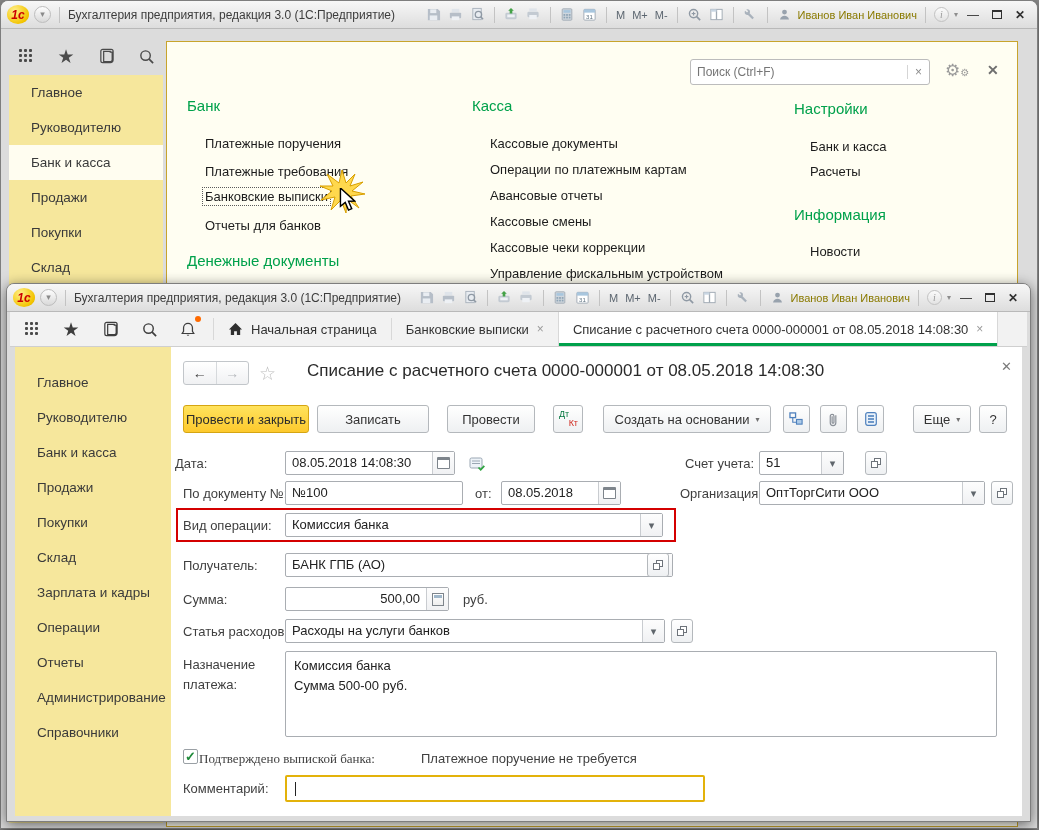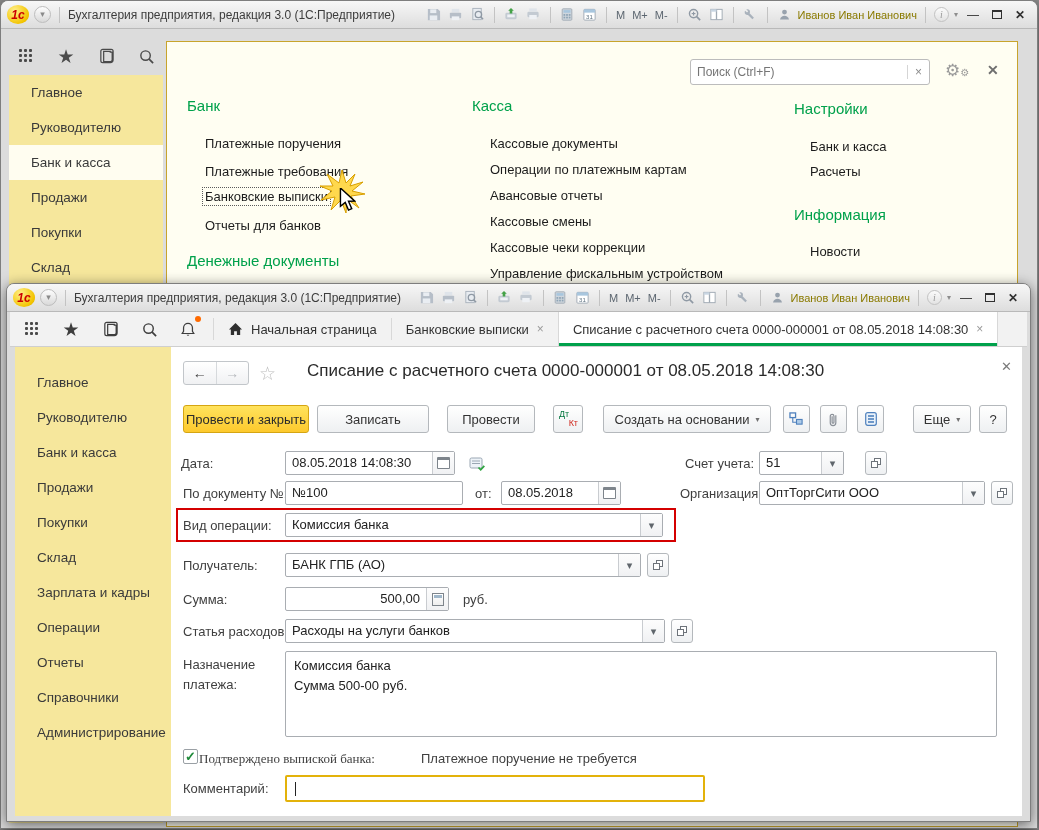--- a/index.html
+++ b/index.html
@@ -485,22 +485,22 @@
     <div class="sidebar sb-front" style="padding-top:18px;">
       <div class="sb-item">Главное</div>
       <div class="sb-item">Руководителю</div>
       <div class="sb-item">Банк и касса</div>
       <div class="sb-item">Продажи</div>
       <div class="sb-item">Покупки</div>
       <div class="sb-item">Склад</div>
       <div class="sb-item">Зарплата и кадры</div>
       <div class="sb-item">Операции</div>
       <div class="sb-item">Отчеты</div>
+      <div class="sb-item">Администрирование</div>
       <div class="sb-item">Справочники</div>
-      <div class="sb-item">Администрирование</div>
     </div>
 
     <div class="content">
 
       <div class="navgrp">
         <div class="nb">←</div>
         <div class="nb">→</div>
       </div>
       <div class="fav">☆</div>
       <div class="doctitle">Списание с расчетного счета 0000-000001 от 08.05.2018 14:08:30</div>
@@ -546,21 +546,21 @@
           </svg>
       </div>
       <div class="btn" style="left:742px;top:58px;width:58px;">
         <span>Еще</span>
           <span class="caret">▾</span>
       </div>
       <div class="btn" style="left:808px;top:58px;width:28px;">
           <span>?</span>
         </div>
 
-      <div class="lbl" style="left:10px;top:109px;text-align:right;">Дата:</div>
+      <div class="lbl" style="left:4px;top:109px;text-align:right;">Дата:</div>
       <div class="field" style="left:114px;top:104px;width:170px;">
         <div class="val">08.05.2018 14:08:30</div>
         <div class="ib">
             <span class="calico"></span>
           </div>
       </div>
       <span class="ticon" style="position:absolute;left:298px;top:108px;">
         <svg width="17" height="16" viewBox="0 0 17 16">
             <rect x="1" y="2" width="12" height="10" rx="1.5" fill="#eef3f8" stroke="#9aa7b3"></rect>
             <line x1="3" y1="5" x2="11" y2="5" stroke="#9aa7b3"></line>
@@ -610,21 +610,21 @@
       <div class="redbox" style="left:5px;top:161px;width:500px;height:34px;"></div>
       <div class="lbl" style="left:12px;top:171px;">Вид операции:</div>
       <div class="field" style="left:114px;top:166px;width:378px;">
         <div class="val">Комиссия банка</div>
         <div class="ib">
             <span>▾</span>
           </div>
       </div>
 
       <div class="lbl" style="left:12px;top:211px;">Получатель:</div>
-      <div class="field" style="left:114px;top:206px;width:356px;">
+      <div class="field" style="left:114px;top:206px;width:388px;">
         <div class="val">БАНК ГПБ (АО)</div>
         <div class="ib">
             <span>▾</span>
           </div>
       </div>
       <div class="openbtn" style="left:476px;top:206px;">
           <span class="sqA">
             <b></b>
             <i></i>
           </span>

